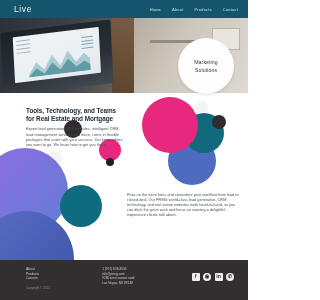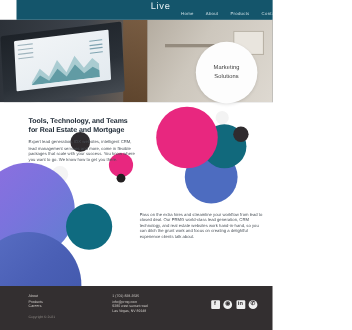--- a/index.html
+++ b/index.html
@@ -7,23 +7,23 @@
   body {
     font-family:"Liberation Sans", sans-serif;
     background:#ffffff;
     overflow:hidden;
     position:relative;
   }
   .page { position:relative; width:248px; height:300px; overflow:hidden; background:#fff; }
 
   
   .header {
-    position:absolute; top:0; left:15px; width:248px; height:18px;
+    position:absolute; top:0; left:0; width:248px; height:18px;
     background:#14556b; z-index:40;
-    display:flex; align-items:center;flex-direction:column;
+    display:flex; align-items:center;
   }
   .logo {
     font-size:8.5px; letter-spacing:.6px; color:#e8f2f5;
     margin-left:14px; font-weight:400;
   }
   .nav { margin-left:auto; margin-right:10px; display:flex; gap:11px; }
   .nav-item { font-size:3.9px; color:#cfe0e6; letter-spacing:.25px; }
 
   
   .hero {

